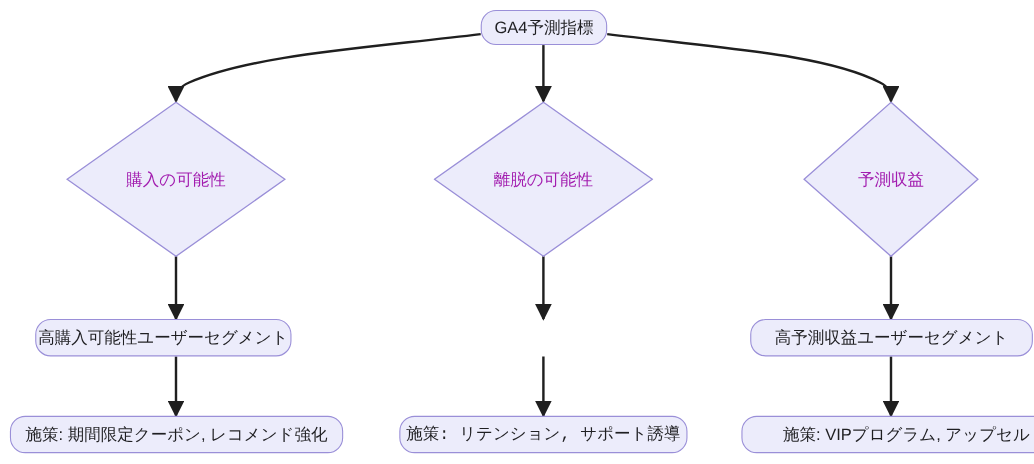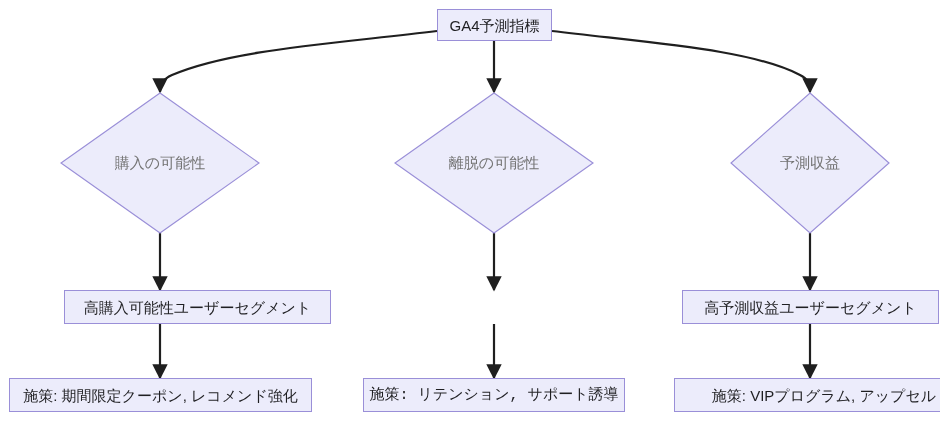--- a/index.html
+++ b/index.html
@@ -25,20 +25,21 @@
     width: 940px;
     height: 422px;
   }
   .node {
     position: absolute;
     box-sizing: border-box;
     display: flex;
     align-items: center;
     justify-content: center;
     z-index: 2;
+    border-radius: 14px;
   }
   .rect-node {
     background: #ECECFB;
     border: 1px solid #9A8FD8;
     color: #1f1f22;
     font-size: 15px;
     line-height: 1;
     white-space: nowrap;
     padding: 0 10px;
   }
@@ -56,21 +57,21 @@
   .diamond-label {
     position: absolute;
     left: 0;
     top: 0;
     width: 100%;
     height: 100%;
     display: flex;
     align-items: center;
     justify-content: center;
     font-size: 15px;
-    color: #737373;
+    color: #a21caf;
     white-space: nowrap;
     pointer-events: none;
   }
 </style>
 </head>
 <body>
 
 <div id="flowchart">
 
   <svg id="edges" viewBox="0 0 940 422" xmlns="http://www.w3.org/2000/svg">
@@ -113,21 +114,21 @@
     <div class="diamond-label">予測収益</div>
   </div>
 
   <div class="diamond-wrap" style="left:394px; top:92px; width:200px; height:142px;">
     <svg class="diamond-shape" viewBox="0 0 200 142" preserveAspectRatio="none">
       <polygon points="100,1 199,71 100,141 1,71" fill="#ECECFB" stroke="#9A8FD8" stroke-width="1.2"></polygon>
     </svg>
     <div class="diamond-label">離脱の可能性</div>
   </div>
 
-  <div class="node rect-node" style="left:32px; top:290px; width:267px; height:34px;margin-left:32px;">
+  <div class="node rect-node" style="left:32px; top:290px; width:233px; height:34px;">
     <span>高購入可能性ユーザーセグメント</span>
   </div>
 
 
   <div class="node rect-node" style="left:682px; top:290px; width:257px; height:34px;">
     <span>高予測収益ユーザーセグメント</span>
   </div>
 
   <div class="node rect-node" style="left:9px; top:378px; width:303px; height:34px;">
     <span>施策: 期間限定クーポン, レコメンド強化</span>

